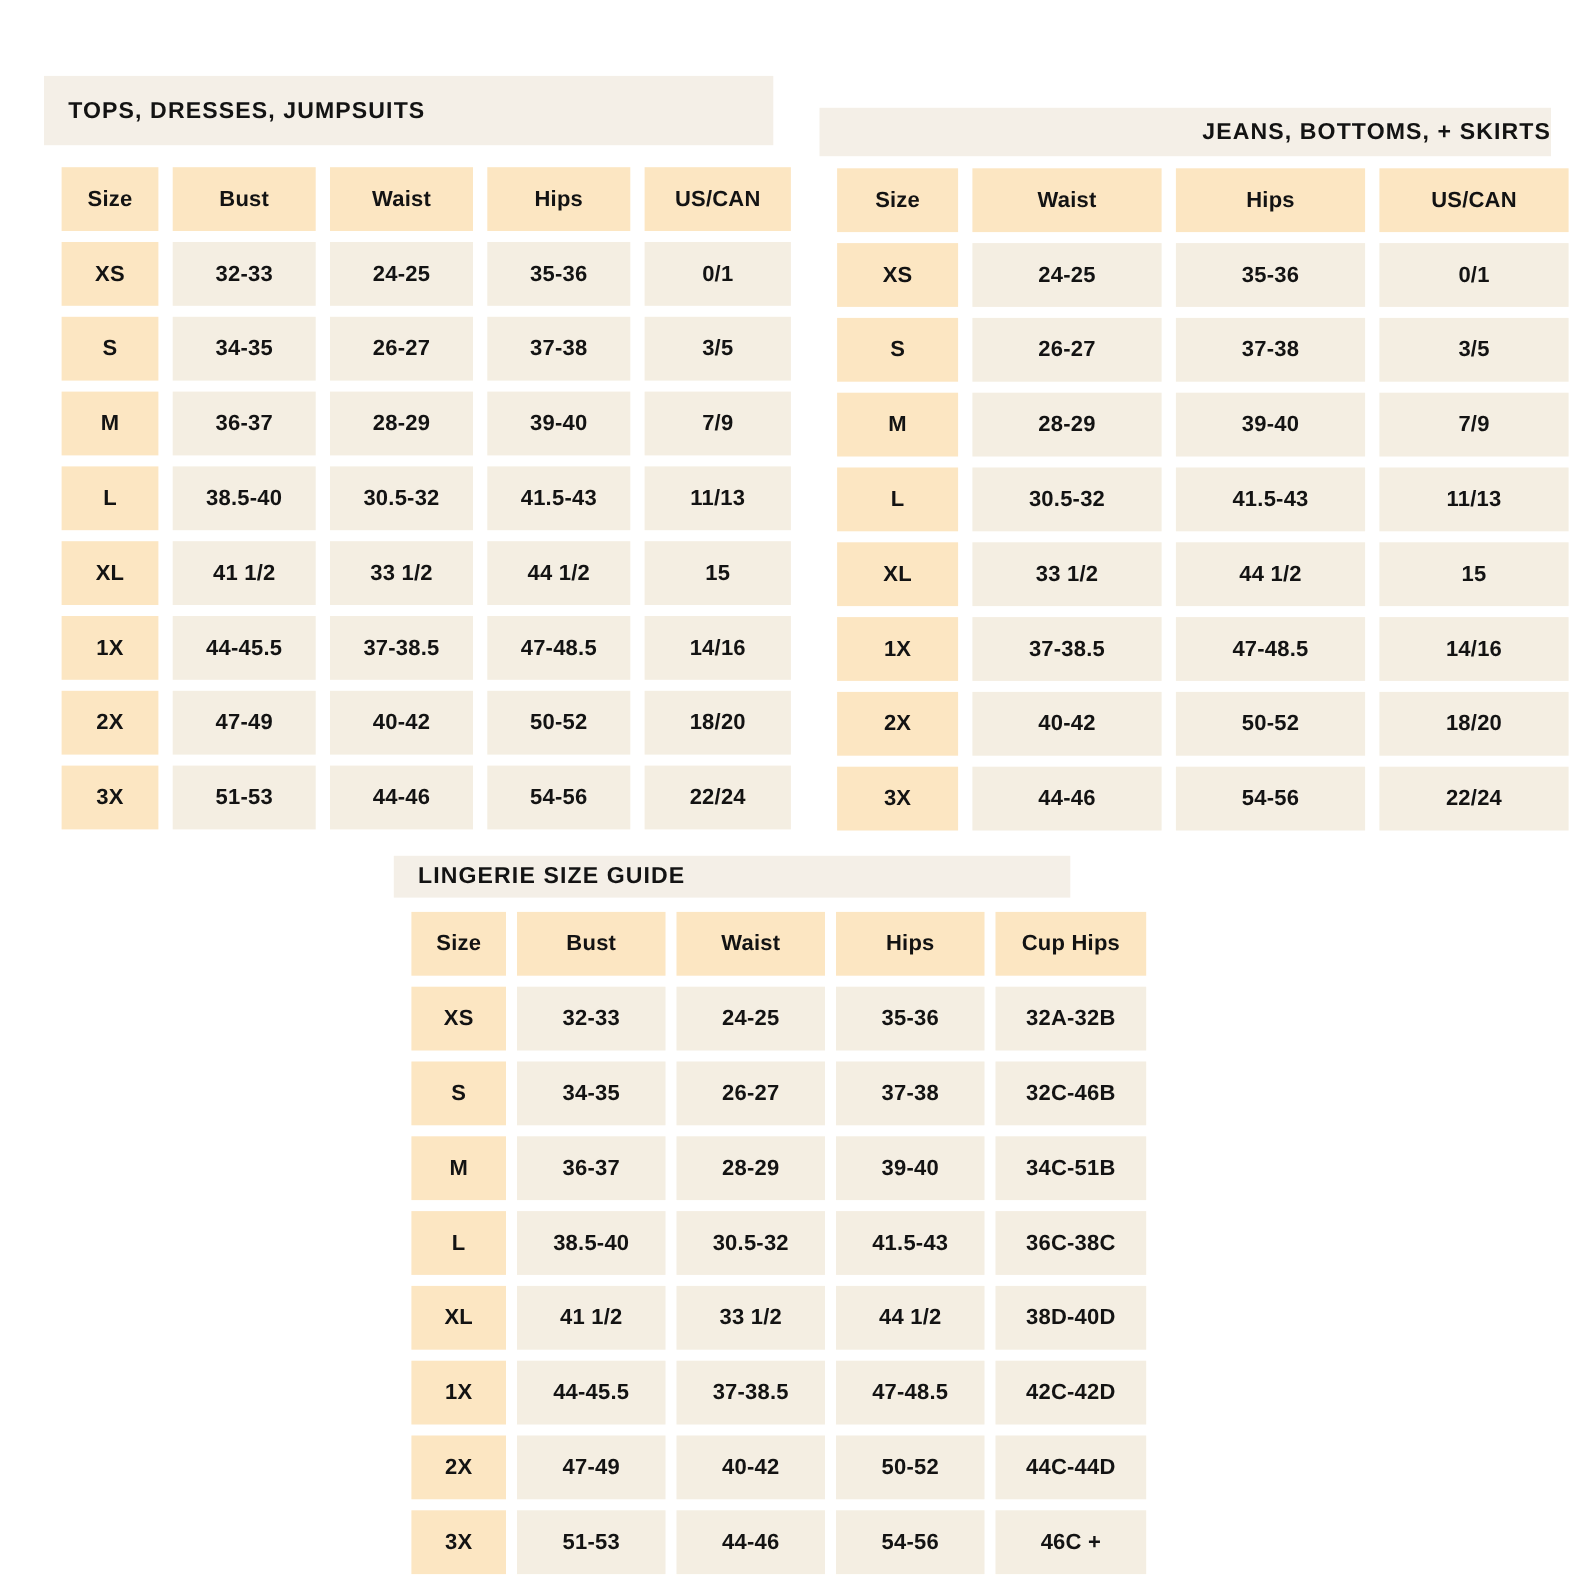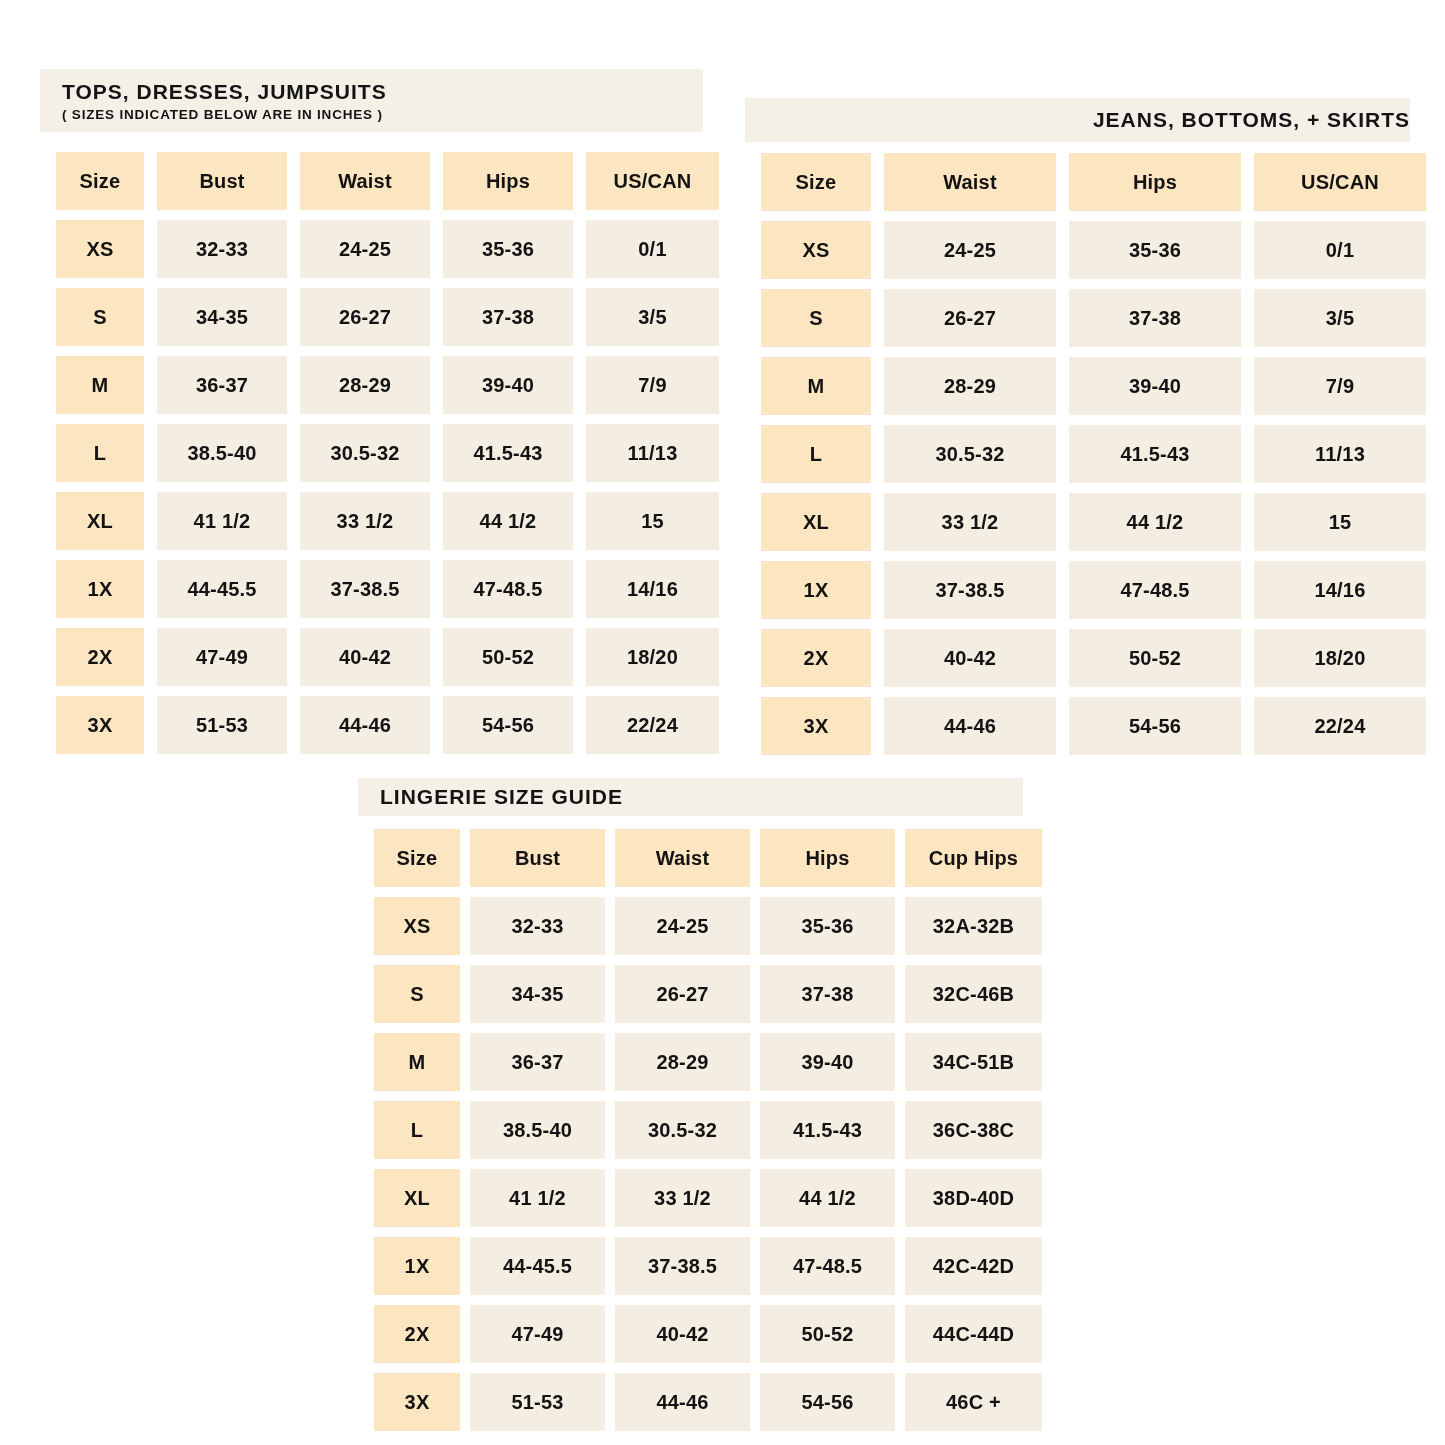--- a/index.html
+++ b/index.html
@@ -66,37 +66,36 @@
   #jeans { left: 745px; top: 66px; }
   #jeans .band { width: 665px; height: 44px; text-align: right; }
   #jeans .grid {
     margin-top: 11px;
     grid-template-columns: 110px 172px 172px 172px;
     column-gap: 13px;
     row-gap: 10px;
   }
 
   #lingerie { left: 358px; top: 746px; }
-  #lingerie .band { width: 665px; height: 38px; }
+  #lingerie .band { width: 615px; height: 38px; }
   #lingerie .grid {
     margin-top: 13px;
     grid-template-columns: 86px 135px 135px 135px 137px;
     column-gap: 10px;
     row-gap: 10px;
   }
 </style>
 </head>
 <body>
 
 <div class="canvas">
 
   <section class="table-block" id="tops">
     <header class="band">
       <div class="band-title">TOPS, DRESSES, JUMPSUITS</div>
-      <div class="band-subtitle">( SIZES INDICATED BELOW ARE IN INCHES )</div>
     </header>
     <div class="grid">
         <div class="cell head">Size</div>
         <div class="cell head">Bust</div>
         <div class="cell head">Waist</div>
         <div class="cell head">Hips</div>
         <div class="cell head">US/CAN</div>
         <div class="cell size">XS</div>
         <div class="cell data">32-33</div>
         <div class="cell data">24-25</div>

